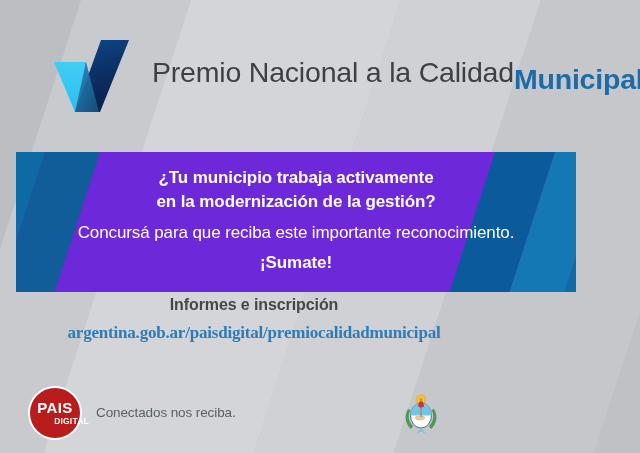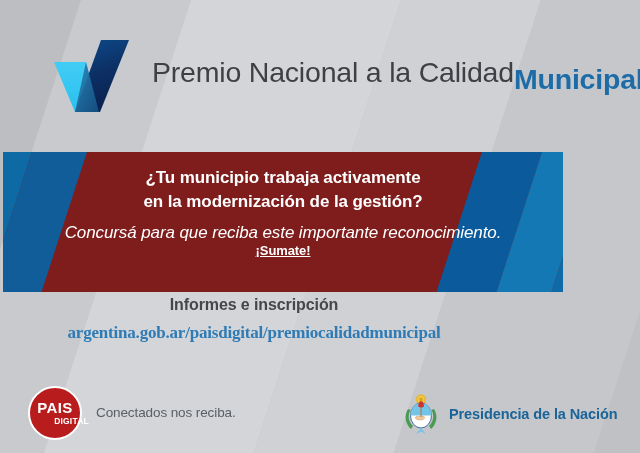--- a/index.html
+++ b/index.html
@@ -77,25 +77,25 @@
     font-weight: bold;
     color: #1d6ca8;
     letter-spacing: -0.2px;
     margin-top: 7px;
     white-space: nowrap;
   }
 
   
   .blue-strip {
     position: absolute;
-    left: 3px;
+    left: 16px;
     top: 152px;
     width: 560px;
     height: 140px;
-    background: #7f1d1d;
+    background: #6d28d9;
     overflow: hidden;
   }
   .bstripe {
     position: absolute;
     top: -80px;
     height: 340px;
     transform: skewX(-18deg);
     transform-origin: top left;
   }
   .bs-1 { left: -40px; width: 60px;  background: #1478b4; }
@@ -116,27 +116,26 @@
     font-size: 17px;
     font-weight: bold;
     line-height: 1.42;
     letter-spacing: -0.1px;
   }
   .sub-line {
     font-size: 17px;
     font-weight: 400;
     margin-top: 9px;
     letter-spacing: -0.1px;
-    font-style: italic;
   }
   .cta-line {
-    font-size: 13px;
-    font-weight: bold;
-    letter-spacing: -0.1px;
-    text-decoration: underline;
+    font-size: 17px;
+    font-weight: bold;
+    margin-top: 10px;
+    letter-spacing: -0.1px;
   }
 
   
   .info {
     position: absolute;
     left: 0;
     top: 296px;
     width: 508px;
     text-align: center;
   }
@@ -315,18 +314,17 @@
 
           <path d="M13 24.5 q2 -2.5 5 -0.8 q3 -1.7 5 0.8 q-1.2 2.6 -5 2.6 q-3.8 0 -5 -2.6 z" fill="#f0c89a" stroke="#c89a66" stroke-width="0.4"></path>
 
           <rect x="18.4" y="10" width="1.2" height="14" fill="#b08050"></rect>
 
           <path d="M16.2 13.5 q0.3 -5.2 2.9 -5.2 q2.6 0 2.9 5.2 q-1.4 1 -2.9 1 q-1.5 0 -2.9 -1 z" fill="#cf3030"></path>
 
           <path d="M19 35 l-5 6 l5 -2.5 l5 2.5 z" fill="#74c4e8"></path>
         </svg>
       </div>
-      <div class="presi-text">Presidencia de la Nación</div>
     </div>
 
   </div>
 
 </div>
 
 </body></html>

